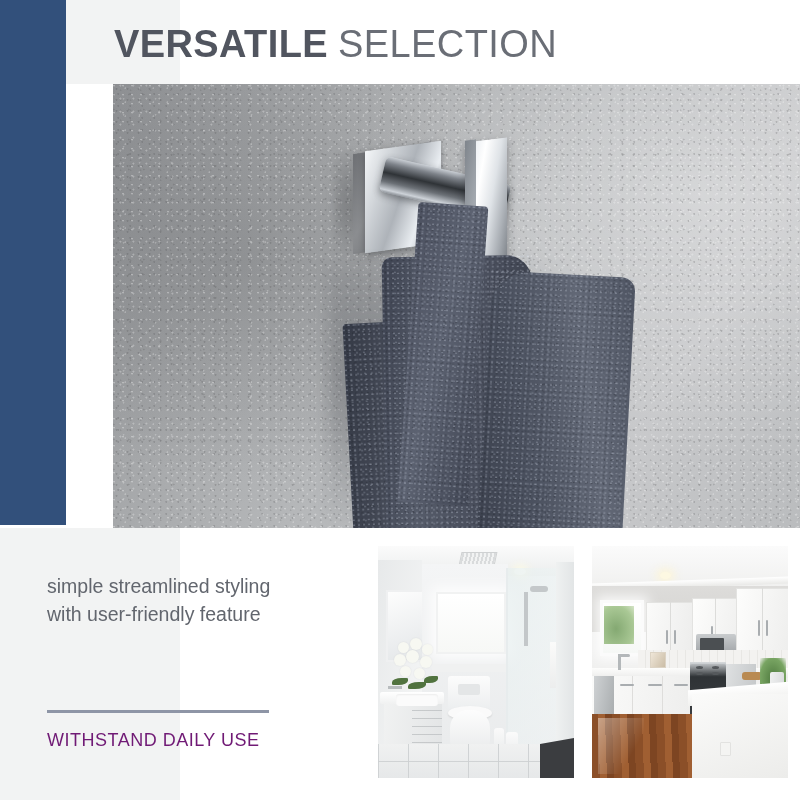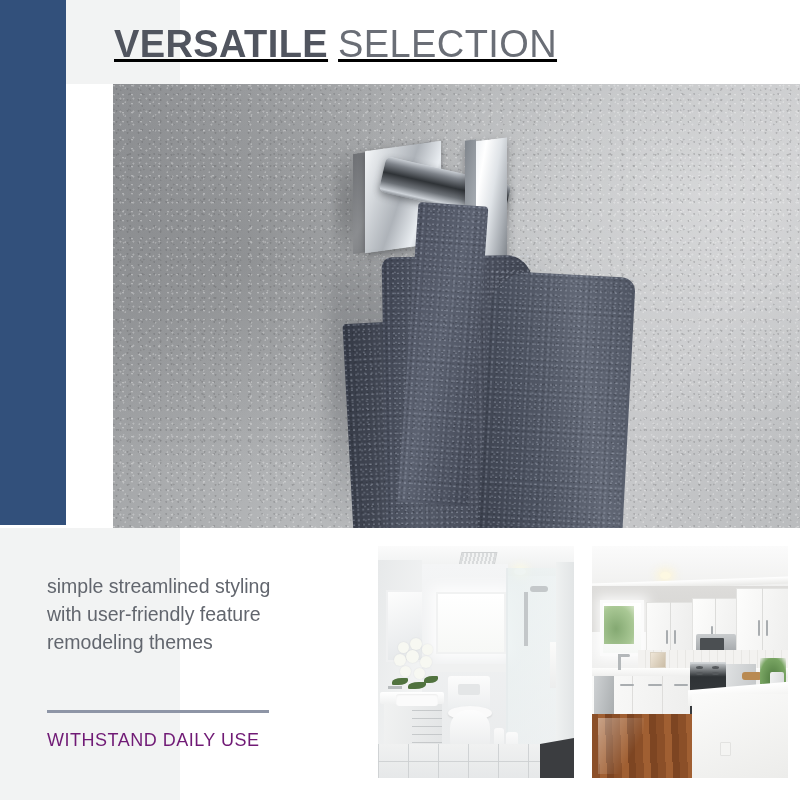--- a/index.html
+++ b/index.html
@@ -42,21 +42,20 @@
   }
 
   
   .headline {
     position: absolute;
     left: 114px; top: 23px;
     font-size: 38px;
     letter-spacing: 0.4px;
     white-space: nowrap;
     line-height: 1.15;
-    text-decoration: underline;
   }
   .headline .word-strong {
     font-weight: 700;
     color: #51555f;
   }
   .headline .word-light {
     font-weight: 400;
     color: #6a6e76;
     margin-left: 10px;
   }
@@ -411,21 +410,20 @@
         </div>
       <div class="towel-panel towel-a">
           <span class="towel-terry"></span>
         </div>
     </div>
   </div>
 
   <div class="copy-block">
     <div class="copy-line">simple streamlined styling</div>
     <div class="copy-line">with user-friendly feature</div>
-    <div class="copy-line">remodeling themes</div>
   </div>
   <div class="copy-rule"></div>
   <div class="copy-tagline">WITHSTAND DAILY USE</div>
 
   <div class="thumb thumb-bath">
     <div class="bath-bg"></div>
     <div class="b-ceiling"></div>
     <div class="b-vent"></div>
     <div class="b-downlight"></div>
     <div class="b-leftwall"></div>

